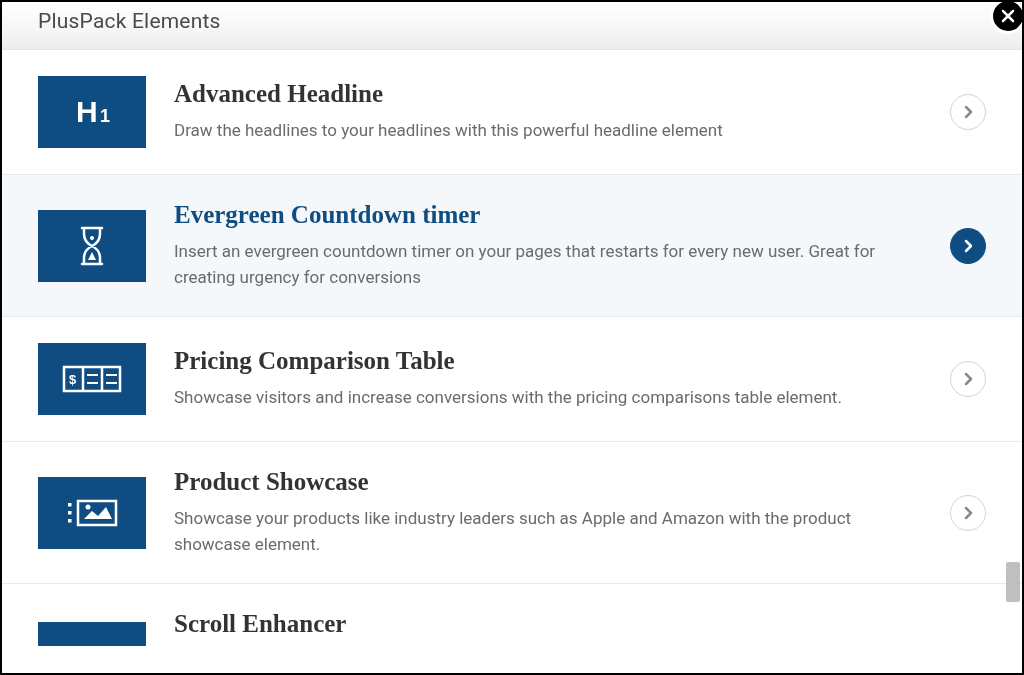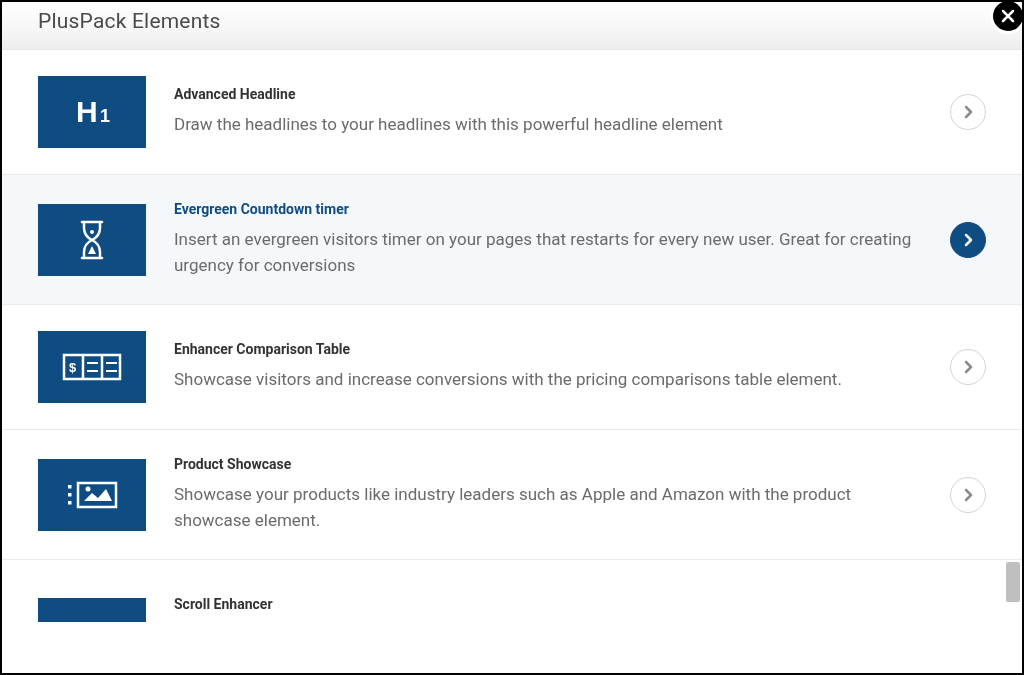--- a/index.html
+++ b/index.html
@@ -48,24 +48,25 @@
       display: flex;
       align-items: center;
       justify-content: center;
     }
     .icon-box svg { display: block; }
     .content {
       flex: 1;
       min-width: 0;
     }
     .item-title {
-      font-size: 14px;
+      font-size: 25px;
       font-weight: 700;
       color: #333333;
       margin-bottom: 10px;
+      font-family: Liberation Serif, serif;
     }
     .item.highlight .item-title {
       color: #0e4c82;
     }
     .item-desc {
       font-size: 17px;
       color: #6b6b6b;
       line-height: 1.5;
     }
     .arrow-btn {
@@ -152,21 +153,21 @@
   <div class="item highlight">
     <div class="icon-box">
       <svg width="32" height="44" viewBox="0 0 32 44">
         <path d="M6 4 H26 M6 40 H26 M8 4 V10 Q8 18 16 22 Q24 18 24 10 V4 M8 40 V34 Q8 26 16 22 Q24 26 24 34 V40" stroke="#fff" stroke-width="2.5" fill="none" stroke-linecap="round" stroke-linejoin="round"></path>
         <path d="M12 36 H20 L16 28 Z" fill="#fff"></path>
         <circle cx="16" cy="14" r="2" fill="#fff"></circle>
       </svg>
     </div>
     <div class="content">
       <div class="item-title">Evergreen Countdown timer</div>
-      <div class="item-desc">Insert an evergreen visitors timer on your pages that restarts for every new user. Great for creating urgency for conversions</div>
+      <div class="item-desc">Insert an evergreen countdown timer on your pages that restarts for every new user. Great for creating urgency for conversions</div>
     </div>
     <div class="arrow-btn">
       <svg width="12" height="14" viewBox="0 0 12 14">
           <path d="M4 2 L9 7 L4 12" stroke-width="2.5" fill="none" stroke-linecap="round" stroke-linejoin="round"></path>
         </svg>
     </div>
   </div>
 
   <div class="item">
     <div class="icon-box">
@@ -175,21 +176,21 @@
         <line x1="23" y1="8" x2="23" y2="32" stroke="#fff" stroke-width="2.5"></line>
         <line x1="42" y1="8" x2="42" y2="32" stroke="#fff" stroke-width="2.5"></line>
         <text x="9" y="25" font-family="Arial" font-size="13" font-weight="700" fill="#fff">$</text>
         <line x1="27" y1="16" x2="38" y2="16" stroke="#fff" stroke-width="2"></line>
         <line x1="27" y1="24" x2="38" y2="24" stroke="#fff" stroke-width="2"></line>
         <line x1="46" y1="16" x2="57" y2="16" stroke="#fff" stroke-width="2"></line>
         <line x1="46" y1="24" x2="57" y2="24" stroke="#fff" stroke-width="2"></line>
       </svg>
     </div>
     <div class="content">
-      <div class="item-title">Enhancer Comparison Table</div>
+      <div class="item-title">Pricing Comparison Table</div>
       <div class="item-desc">Showcase visitors and increase conversions with the pricing comparisons table element.</div>
     </div>
     <div class="arrow-btn">
       <svg width="12" height="14" viewBox="0 0 12 14">
           <path d="M4 2 L9 7 L4 12" stroke-width="2.5" fill="none" stroke-linecap="round" stroke-linejoin="round"></path>
         </svg>
     </div>
   </div>
 
   <div class="item">

